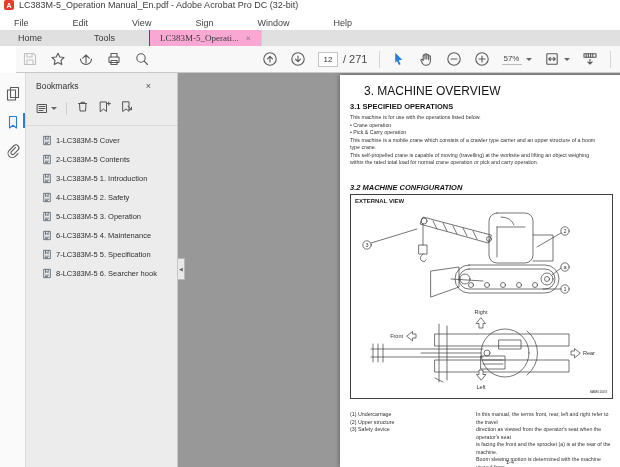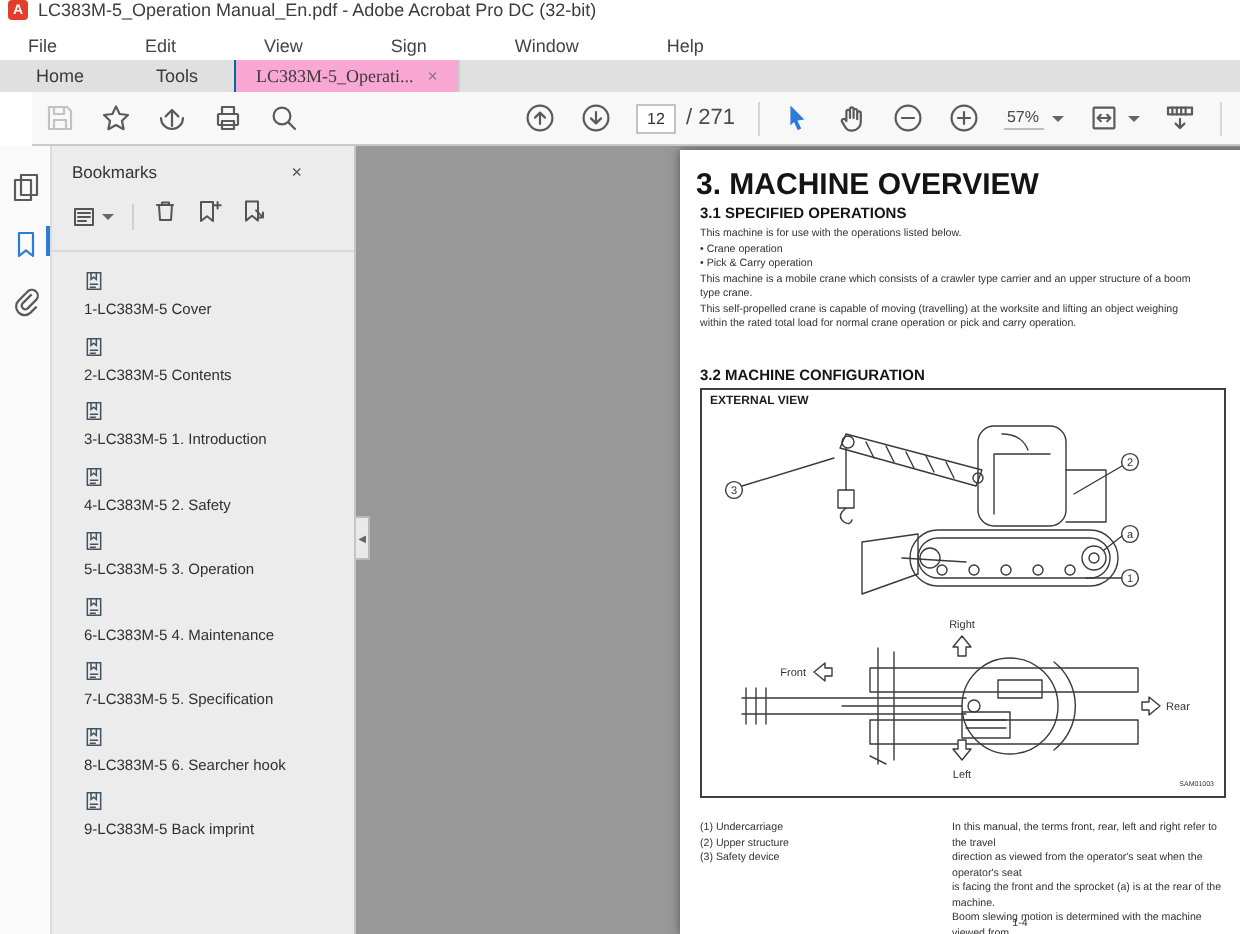--- a/index.html
+++ b/index.html
@@ -4,21 +4,21 @@
 <style>
   * { margin:0; padding:0; box-sizing:border-box; }
   html,body { width:620px; height:467px; overflow:hidden; font-family:"Liberation Sans",sans-serif; background:#fff; }
   body { position:relative; }
 
   
   .titlebar { position:absolute; left:0; top:0; width:620px; height:16px; background:#fff; display:flex; gap:5px; padding-left:4px; font-size:9px; color:#3c3c3c; white-space:nowrap; }
   .app-icon { width:10px; height:10px; background:#e33e2b; border-radius:2px; color:#fff; font-size:7px; font-weight:bold; display:flex; align-items:center; justify-content:center; flex:0 0 auto; }
   .menubar { position:absolute; left:0; top:16px; width:620px; height:14px; background:#fff; display:flex; align-items:center; padding-left:6px; font-size:9px; color:#444;gap:28px; }
   .menu-item { padding:0 8px; }
-  .tabbar { position:absolute; left:0; top:30px; width:620px; height:16px; background:#e0e0e0; display:flex; align-items:stretch; font-size:9px; color:#3a3a3a; }
+  .tabbar { position:absolute; left:0; top:30px; width:620px; height:16px; background:#e0e0e0; display:flex; align-items:stretch; font-size:9px; color:#3a3a3a;gap:16px; }
   .tab { padding:0 18px; display:flex; align-items:center; }
   .doc-tab { background:#f9a8d4; border-left:1px solid #0369a1; border-right:1px solid #cdcdcd; gap:7px; padding:0 10px;font-family:Liberation Serif, serif; }
   .tab-close { color:#666; }
 
   
   .toolbar { position:absolute; left:16px; top:46px; width:620px; height:27px; background:#f8f8f8; border-bottom:1px solid #c9c9c9; display:flex; align-items:center; padding-left:6px; }
   .tbtn { width:16px; height:16px; margin-right:12px; display:flex; align-items:center; justify-content:center; flex:0 0 auto; }
   .tbtn svg { width:16px; height:16px; stroke:#5a5a5a; fill:none; stroke-width:1.1; stroke-linecap:round; stroke-linejoin:round; }
   .tbtn.disabled svg { stroke:#c2c2c2; }
   .spacer { width:100px; flex:0 0 auto; }
@@ -37,32 +37,32 @@
   .rail-btn.active svg { stroke:#2a7cd7; }
   .rail-indicator { position:absolute; left:23px; top:40px; width:2px; height:15px; background:#2a7cd7; }
 
   .panel { width:152px; background:#ececec; border-right:1px solid #c6c6c6; position:relative; flex:0 0 auto; }
   .panel-header { display:flex; justify-content:space-between; align-items:center; padding:8px 26px 4px 10px; font-size:8.5px; color:#333; }
   .panel-close { color:#555; font-size:9px; }
   .panel-tools { display:flex; align-items:center; gap:9px; padding:4px 10px 8px 10px; border-bottom:1px solid #dadada; }
   .ptool svg { width:13px; height:13px; fill:none; stroke:#555; stroke-width:1; stroke-linecap:round; stroke-linejoin:round; }
   .pdiv { width:1px; height:13px; background:#cfcfcf; }
   .bm-list { padding:10px 2px 0 16px; }
-  .bm-item { display:flex; gap:4px; font-size:7.5px; line-height:9.5px; color:#2f2f2f; margin-bottom:9px;flex-direction:column; }
+  .bm-item { display:flex; gap:4px; font-size:7.5px; line-height:9.5px; color:#2f2f2f; margin-bottom:9px; }
   .bm-item svg { width:10px; height:11px; fill:none; stroke:#44525f; stroke-width:0.9; flex:0 0 auto; margin-top:-1px; }
 
   .viewer { flex:1; background:#989898; position:relative; overflow:hidden; }
   .collapse-handle { position:absolute; left:0; top:185px; width:7px; height:22px; background:#e9e9e9; border:1px solid #b9b9b9; border-left:none; color:#666; font-size:5px; display:flex; align-items:center; justify-content:center; }
 
   
   .page { position:absolute; left:162px; top:2px; width:300px; height:392px; background:#fff; box-shadow:0 0 5px rgba(0,0,0,0.45); }
-  .p-h1 { position:absolute; left:8px; top:9px; font-size:15px; font-weight:bold; color:#141414; }
+  .p-h1 { position:absolute; left:24px; top:9px; font-size:12px; font-weight:normal; color:#141414; }
   .p-h2a { position:absolute; left:10px; top:27px; font-size:7.5px; font-weight:bold; color:#141414; }
   .p-body { position:absolute; left:10px; top:39px; width:266px; font-size:5.3px; line-height:7.5px; color:#333; }
-  .p-h2b { position:absolute; left:10px; top:108px; font-size:7.5px; font-weight:bold; color:#141414; }
+  .p-h2b { position:absolute; left:10px; top:108px; font-size:7.5px; font-weight:bold; color:#141414;font-style:italic; }
   .figbox { position:absolute; left:10px; top:119px; width:263px; height:205px; border:1px solid #3f3f3f; }
   .fig-title { position:absolute; left:4px; top:3px; font-size:6px; font-weight:bold; color:#1c1c1c; }
   .figbox svg { position:absolute; left:0; stroke:#3a3a3a; fill:none; stroke-width:0.7; stroke-linecap:round; stroke-linejoin:round; }
   svg.sideview { top:12px; }
   svg.topview { top:105px; }
   .figbox text { stroke:none; fill:#333; font-family:"Liberation Sans",sans-serif; }
   .legend { position:absolute; left:10px; top:336px; font-size:5.3px; line-height:7.5px; color:#333; }
   .notes { position:absolute; left:136px; top:336px; width:140px; font-size:5.3px; line-height:7.5px; color:#333; }
   .pnum { position:absolute; left:140px; top:384px; width:60px; text-align:center; font-size:5.3px; color:#333; }
 </style>
@@ -314,28 +314,20 @@
 
         <div class="bm-item">
           <svg viewBox="0 0 12 12">
             <path d="M2 1h8v10H2z"></path>
             <path d="M4.2 1v4l1.6-1.3L7.4 5V1"></path>
             <path d="M3.5 8h5M3.5 9.7h3.6"></path>
           </svg>
           <span>8-LC383M-5 6. Searcher hook</span>
         </div>
 
-        <div class="bm-item">
-          <svg viewBox="0 0 12 12">
-            <path d="M2 1h8v10H2z"></path>
-            <path d="M4.2 1v4l1.6-1.3L7.4 5V1"></path>
-            <path d="M3.5 8h5M3.5 9.7h3.6"></path>
-          </svg>
-          <span>9-LC383M-5 Back imprint</span>
-        </div>
       </div>
   </div>
 
   <div class="viewer">
     <div class="collapse-handle">◀</div>
 
     <div class="page">
       <div class="p-h1">3. MACHINE OVERVIEW</div>
       <div class="p-h2a">3.1 SPECIFIED OPERATIONS</div>
       <div class="p-body">

